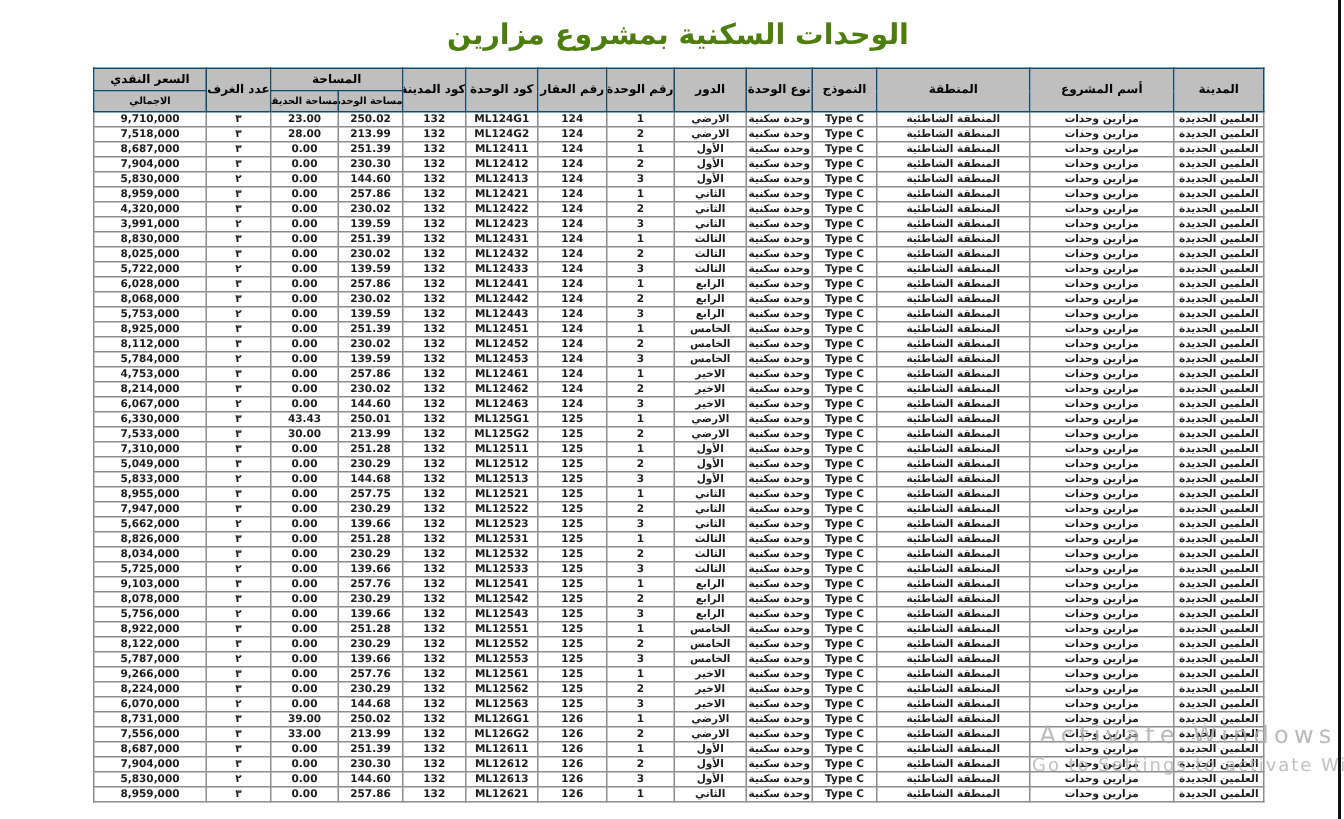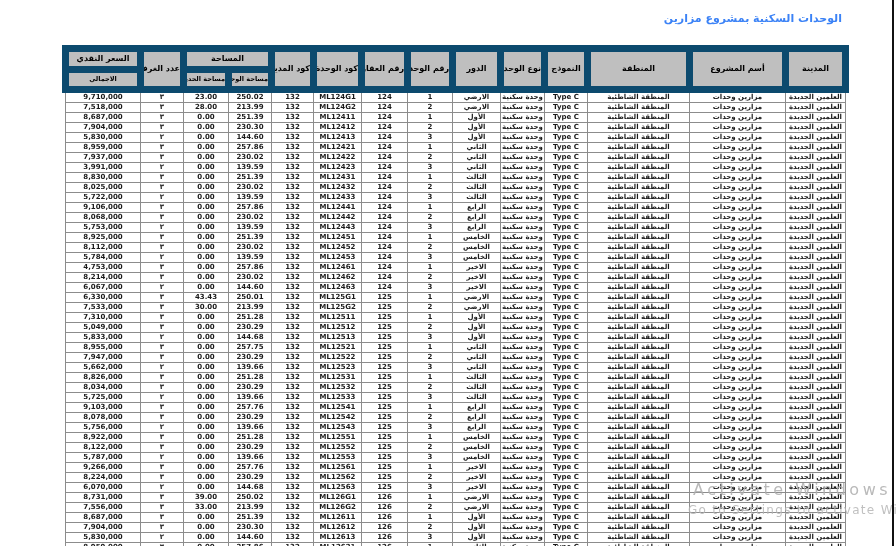--- a/index.html
+++ b/index.html
@@ -5,37 +5,37 @@
   html,body { margin:0; padding:0; }
   body {
     width:896px; height:546px;
     background:#ffffff;
     font-family:"DejaVu Sans", sans-serif;
     position:relative;
     overflow:hidden;
   }
   .page-title {
     position:absolute; top:12px; left:62px; width:780px;
-    text-align:right; direction:rtl;
-    font-size:11px; font-weight:bold; color:#3b82f6;
+    text-align:center; direction:rtl;
+    font-size:19px; font-weight:bold; color:#4d7c0f;
   }
   .tbl-wrap { position:absolute; top:45px; left:62px; }
   table.units {
     border-collapse:collapse; table-layout:fixed;
     direction:rtl; width:780px;
     border:1px solid #2f2f2f;
   }
   .units th, .units td {
     padding:0; margin:0;
     text-align:center; vertical-align:middle;
     overflow:hidden; white-space:nowrap;
   }
   .units thead th {
     background:#bfbfbf;
-    border:7px solid #0c4a6e;
+    border:1px solid #0c4a6e;
     font-size:8px; font-weight:bold; color:#000;
     height:14px; line-height:1.15;
   }
   .units thead tr.sub th { font-size:6.5px; height:13px; }
   .units tbody td {
     border:1px solid #8c8c8c;
     font-size:7px; font-weight:bold; color:#1a1a1a;
     height:9px; line-height:9px;
     background:#ffffff;
   }
@@ -203,21 +203,21 @@
           <td>Type C</td>
           <td>وحدة سكنية</td>
           <td>الثاني</td>
           <td>2</td>
           <td>124</td>
           <td>ML12422</td>
           <td>132</td>
           <td>230.02</td>
           <td>0.00</td>
           <td>٣</td>
-          <td>7,937,000</td>
+          <td>4,320,000</td>
         </tr>
         <tr>
           <td>العلمين الجديدة</td>
           <td>مزارين وحدات</td>
           <td>المنطقة الشاطئية</td>
           <td>Type C</td>
           <td>وحدة سكنية</td>
           <td>الثاني</td>
           <td>3</td>
           <td>124</td>
@@ -283,21 +283,21 @@
           <td>Type C</td>
           <td>وحدة سكنية</td>
           <td>الرابع</td>
           <td>1</td>
           <td>124</td>
           <td>ML12441</td>
           <td>132</td>
           <td>257.86</td>
           <td>0.00</td>
           <td>٣</td>
-          <td>9,106,000</td>
+          <td>6,028,000</td>
         </tr>
         <tr>
           <td>العلمين الجديدة</td>
           <td>مزارين وحدات</td>
           <td>المنطقة الشاطئية</td>
           <td>Type C</td>
           <td>وحدة سكنية</td>
           <td>الرابع</td>
           <td>2</td>
           <td>124</td>

